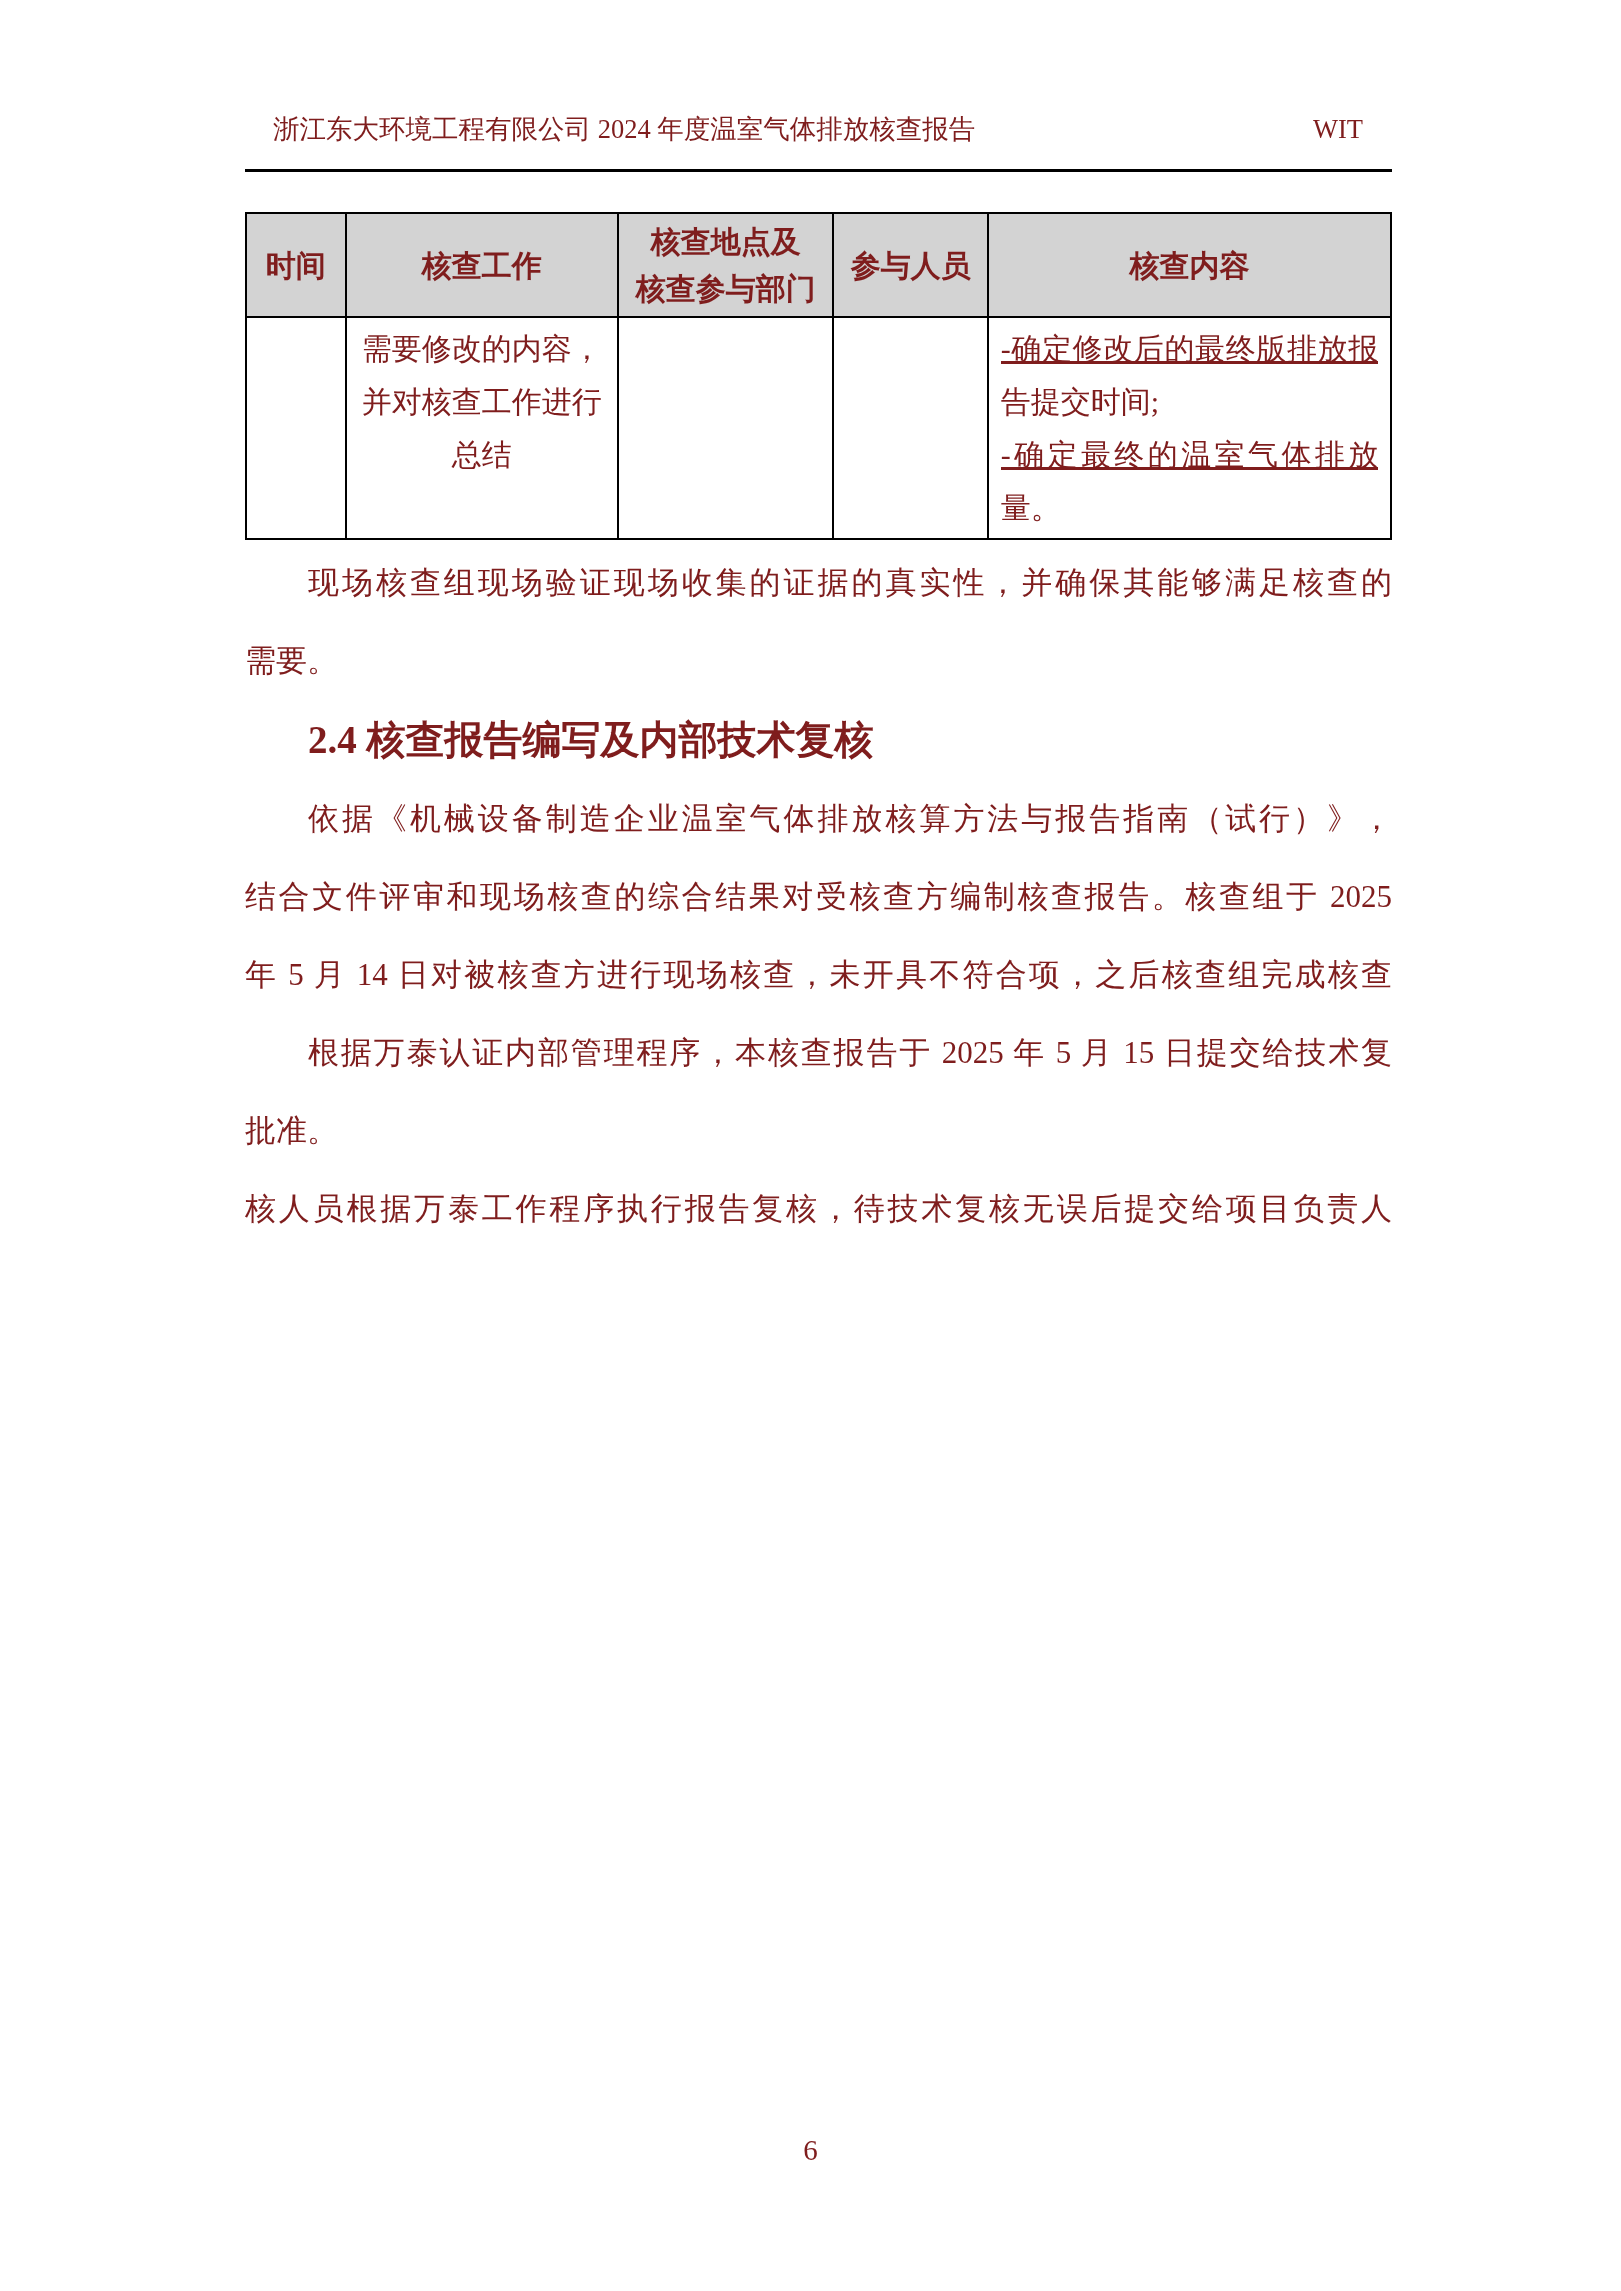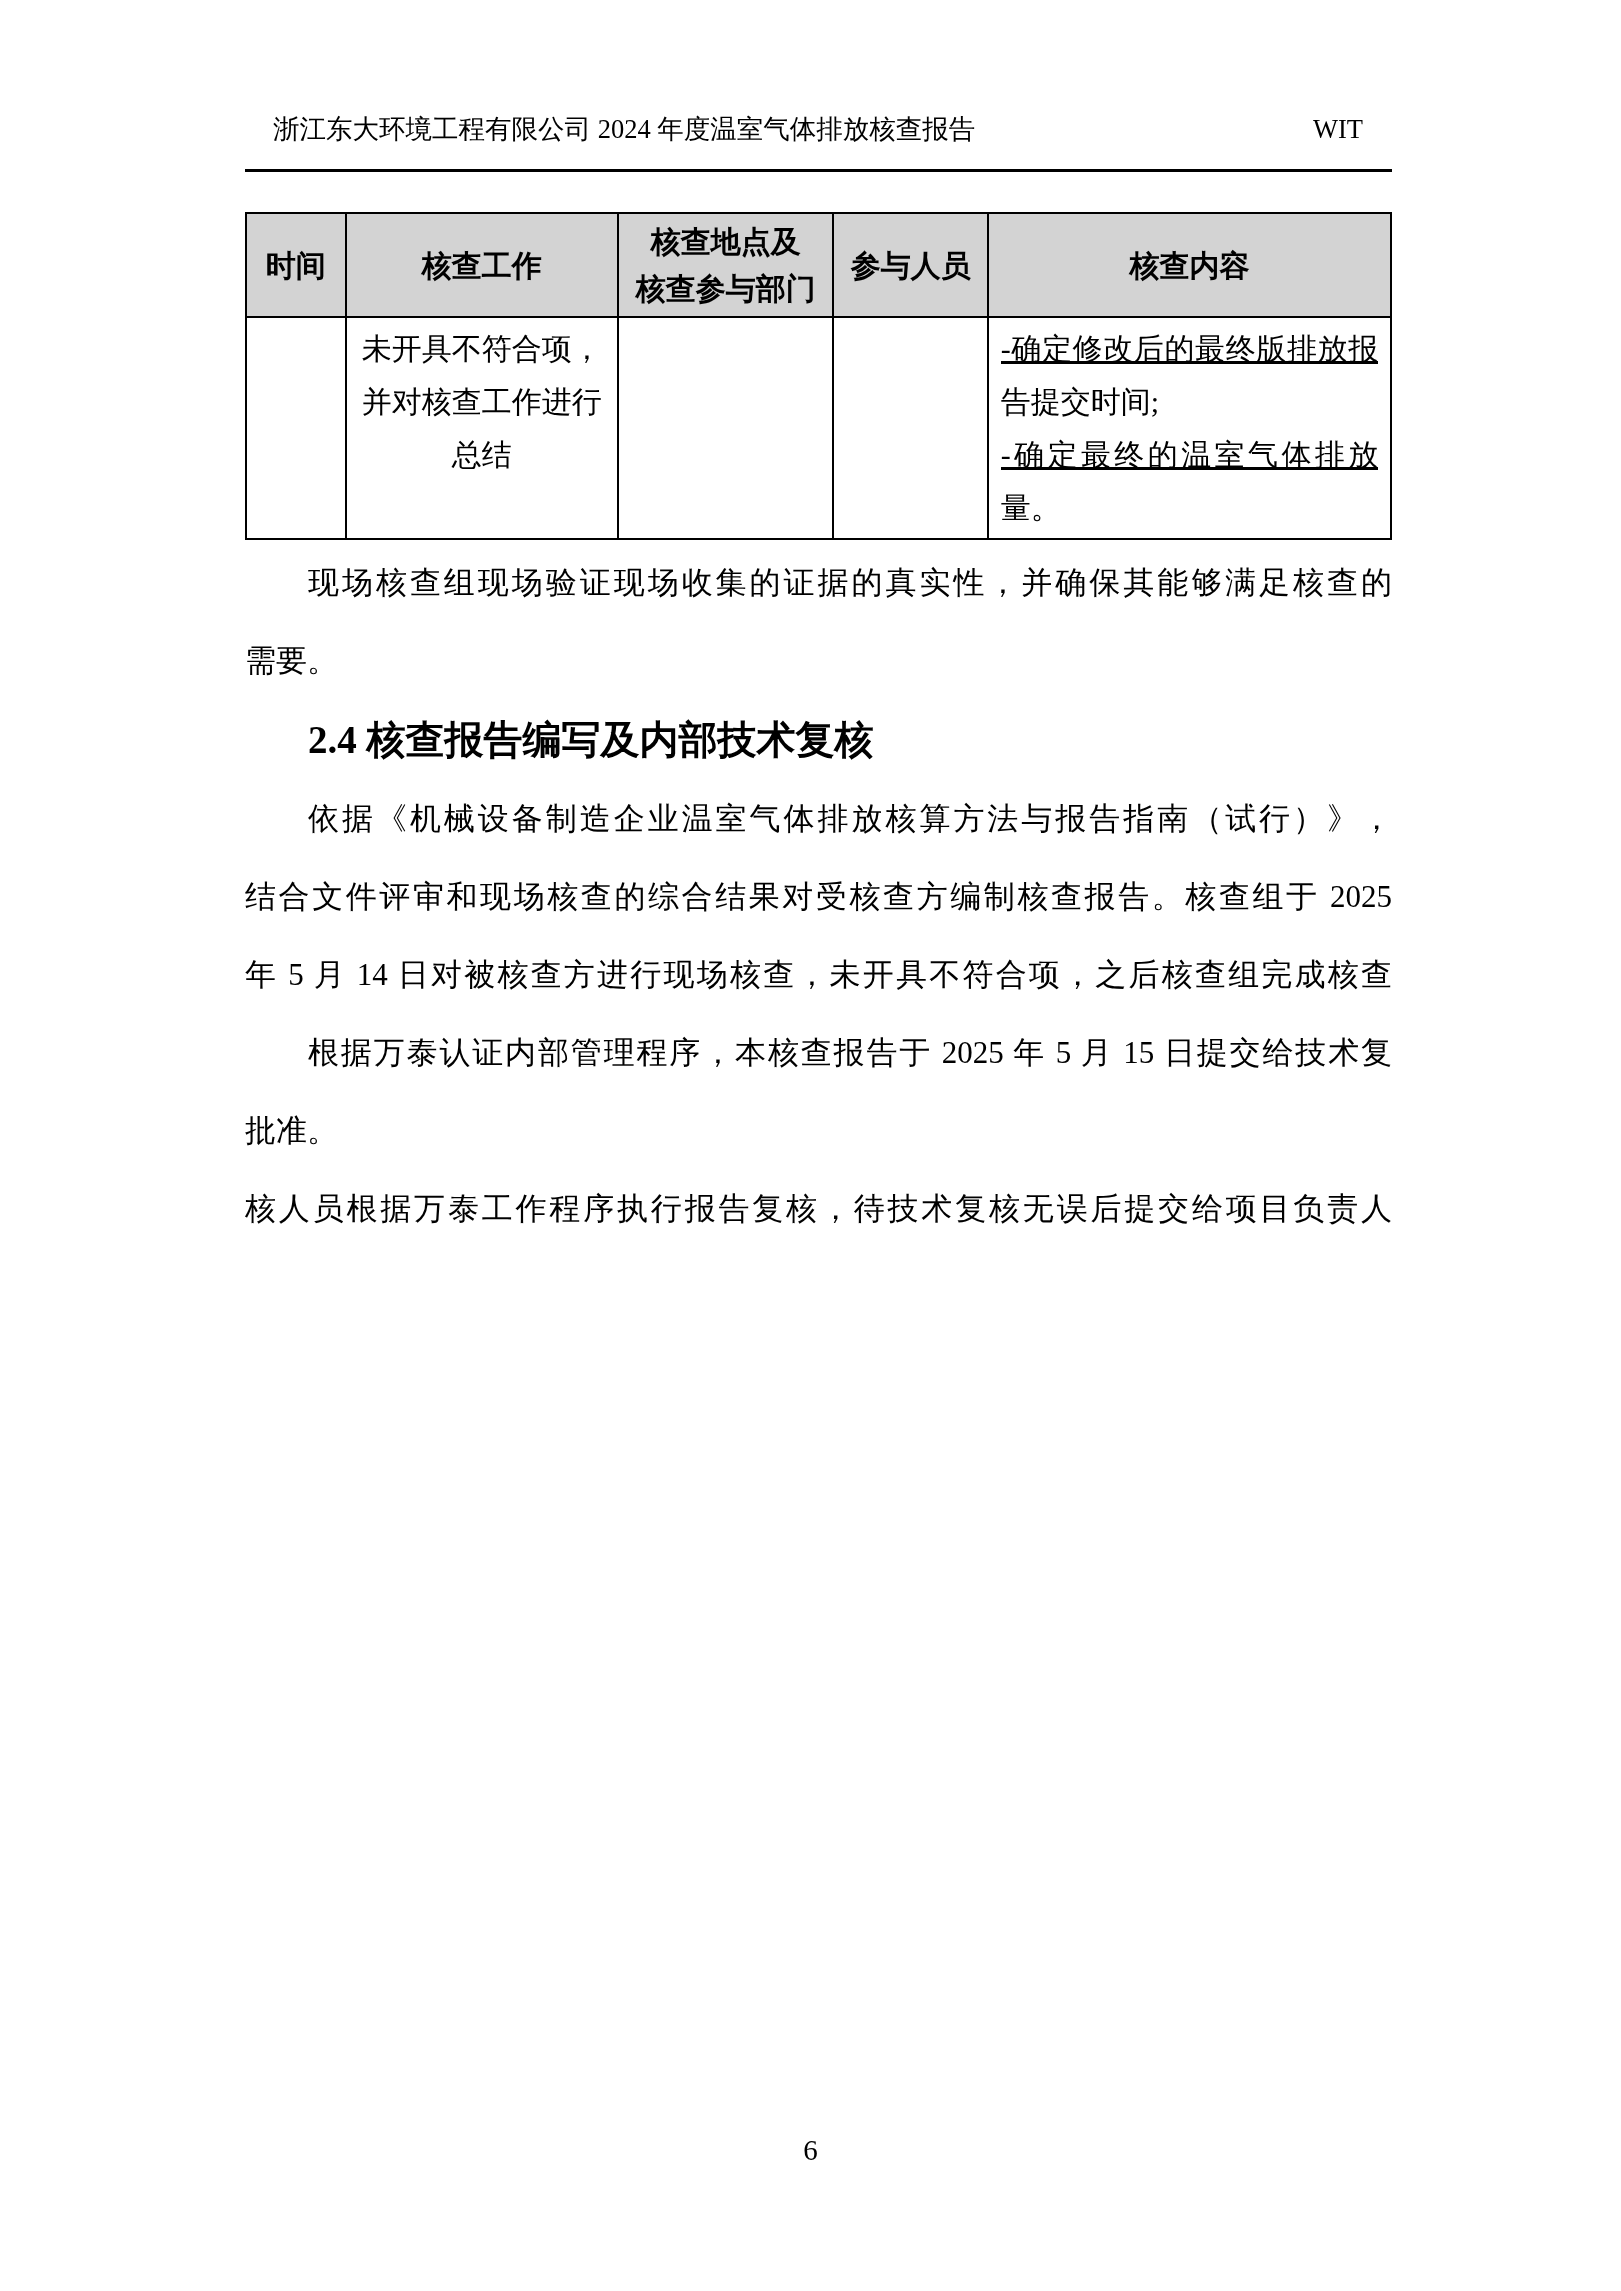--- a/index.html
+++ b/index.html
@@ -2,21 +2,21 @@
 <html><head>
 <meta charset="utf-8">
 <style>
   * { box-sizing: border-box; }
   html, body { margin: 0; padding: 0; background: #ffffff; }
   .page {
     position: relative;
     width: 1621px;
     height: 2292px;
     background: #ffffff;
-    color: #000000;
+    color: #7f1d1d;
     font-family: "Liberation Serif", "DejaVu Serif", serif;
     overflow: hidden;
   }
   .content {
     position: absolute;
     left: 245px;
     top: 110px;
     width: 1147px;
   }
   
@@ -119,21 +119,21 @@
           <th>核查工作</th>
           <th>核查地点及
 核查参与部门</th>
           <th>参与人员</th>
           <th>核查内容</th>
         </tr>
       </thead>
       <tbody>
         <tr>
           <td></td>
-          <td class="c-center">未开具不符合项，
+          <td class="c-center">需要修改的内容，
 并对核查工作进行
 总结</td>
           <td></td>
           <td></td>
           <td>
             <div class="tline j">-确定修改后的最终版排放报</div>
             <div class="tline">告提交时间;</div>
             <div class="tline j">-确定最终的温室气体排放</div>
             <div class="tline">量。</div>
           </td>

